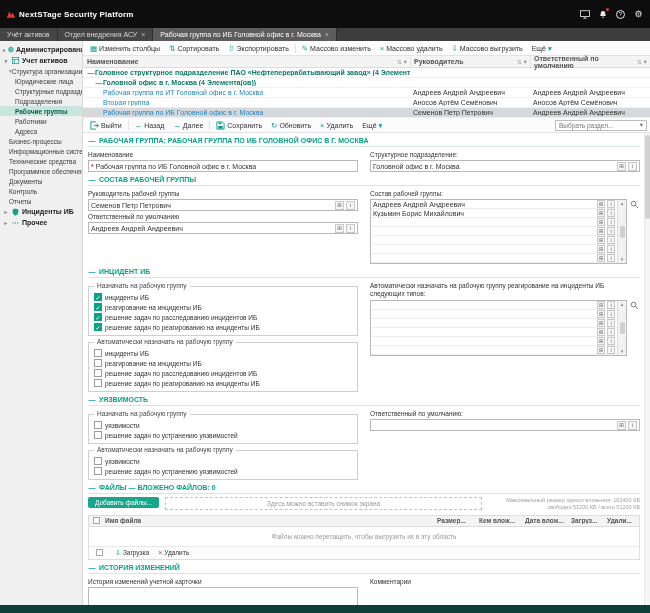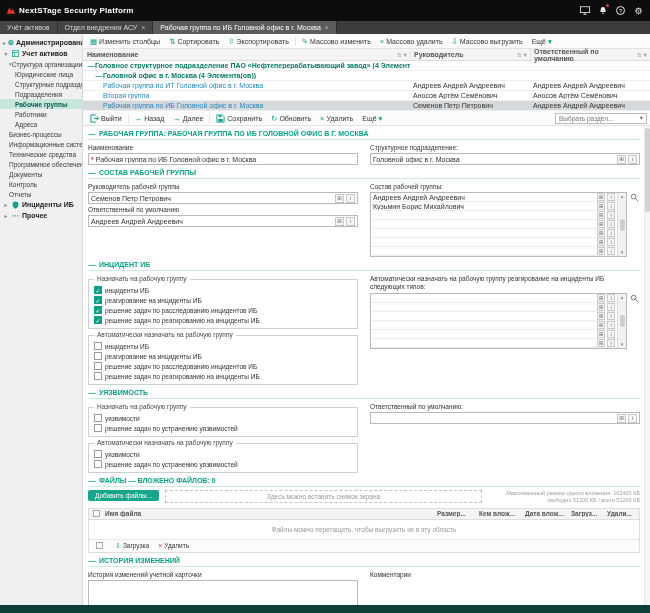--- a/index.html
+++ b/index.html
@@ -1,20 +1,20 @@
 <!DOCTYPE html>
 <html><head>
 <meta charset="utf-8">
 <style>
 *{box-sizing:border-box;margin:0;padding:0}
 html,body{width:650px;height:613px}
 body{font-family:"Liberation Sans",sans-serif;font-size:8px;color:#333;background:#fff;overflow:hidden}
 .app{display:flex;flex-direction:column;width:650px;height:613px}
 
-.topbar{height:21px;background:#0d0d0d;display:flex;align-items:center;padding:8px 6px;color:#fff;flex:0 0 auto}
+.topbar{height:28px;background:#0d0d0d;display:flex;align-items:center;padding:8px 6px;color:#fff;flex:0 0 auto}
 .logo{display:flex;align-items:center;gap:3px;font-weight:bold;font-size:8px;letter-spacing:.2px;white-space:nowrap}
 .topbar-right{margin-left:auto;display:flex;align-items:center;gap:7px}
 .tb-ico{position:relative;display:flex;align-items:center;justify-content:center;width:11px;height:11px;color:#e8e8e8;font-size:9px;cursor:pointer}
 .badge-dot{position:absolute;top:-1px;right:-1px;width:3px;height:3px;border-radius:50%;background:#e53935}
 .help-circle{width:9px;height:9px;border:1px solid #e8e8e8;border-radius:50%;font-size:6px;display:flex;align-items:center;justify-content:center}
 
 .tabbar{height:13px;background:#3d3d3d;display:flex;align-items:stretch;flex:0 0 auto;font-size:7px;color:#d5d5d5}
 .tab{display:flex;align-items:center;gap:4px;padding:0 7px;border-right:1px solid #2e2e2e;background:#454545;white-space:nowrap;cursor:pointer}
 .tab.active{background:#5c5c5c;color:#fff}
 .tab .x{color:#b5b5b5;font-size:7px}

